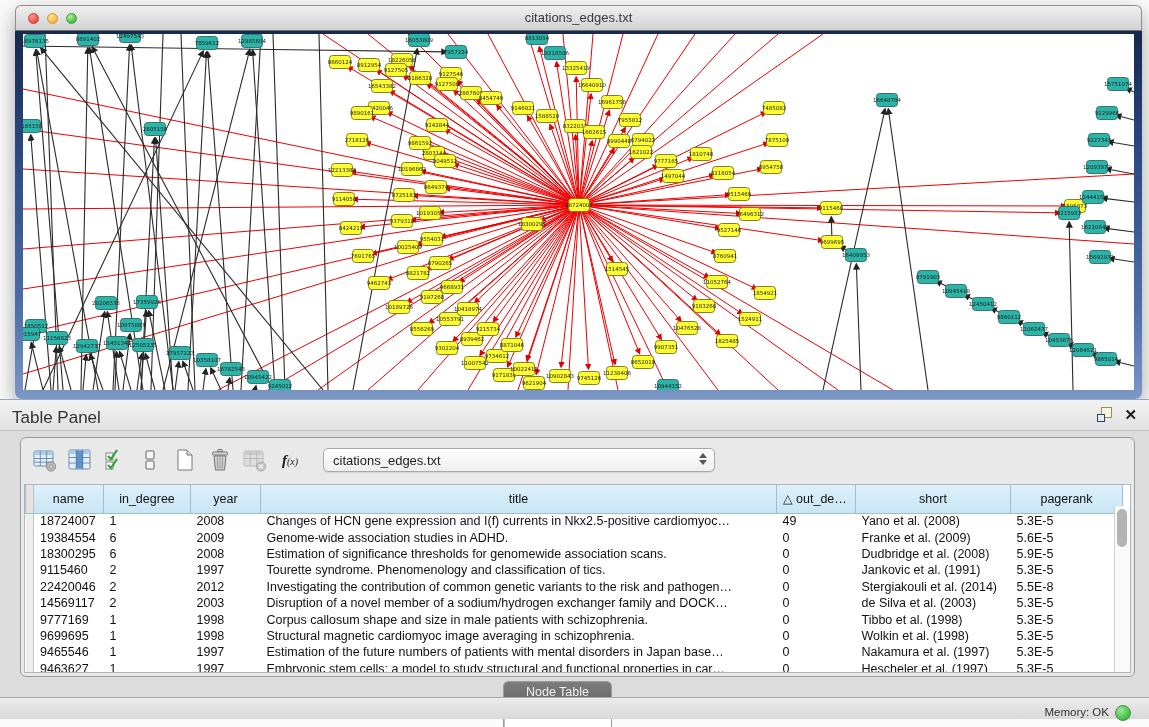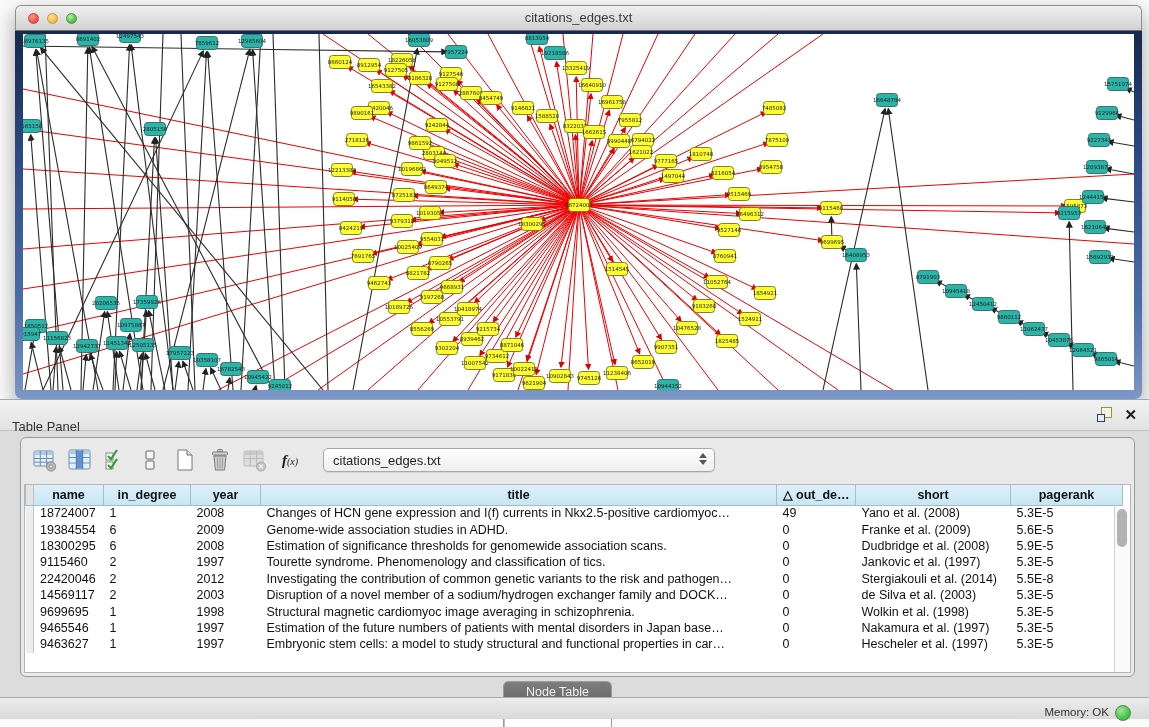--- a/index.html
+++ b/index.html
@@ -24,21 +24,21 @@
   .canvas{position:relative;width:1111px;height:356px;background:#ffffff;overflow:hidden;}
   .canvas svg{display:block;}
   .er{stroke:#ee0000;stroke-width:1;}
   .ek{stroke:#2b2b2b;stroke-width:1.1;}
   .ny{fill:#fdfd32;stroke:#73731c;stroke-width:.9;}
   .nt{fill:#2db4a8;stroke:#2d6a64;stroke-width:.9;}
   .nl{font-family:"DejaVu Sans",sans-serif;font-size:5.5px;fill:#1c1c1c;text-anchor:middle;}
   
   .panel-titlebar{position:absolute;left:0;top:399px;width:1149px;height:32px;box-sizing:border-box;
       background:linear-gradient(#f2f2f2,#e2e2e2);border-top:1px solid #97a7c0;border-bottom:1px solid #c2c2c2;}
-  .panel-title{position:absolute;left:12px;top:19px;font-size:13px;color:#333;}
+  .panel-title{position:absolute;left:12px;top:8px;font-size:17px;color:#333;}
   .pt-icons{position:absolute;right:12px;top:7px;display:flex;gap:12px;align-items:center;}
   .float-ic{width:15px;height:15px;position:relative;display:inline-block;}
   .float-ic .b1{position:absolute;right:0;top:0;width:9px;height:9px;border:1px solid #9a8f4f;background:#f7f4e4;}
   .float-ic .b2{position:absolute;left:0;bottom:0;width:6px;height:6px;border:1px solid #33415e;background:#e8ecf4;}
   .close-x{font-size:15px;font-weight:bold;color:#1c1c1c;line-height:15px;}
   .panel-body{position:absolute;left:0;top:431px;width:1149px;height:266px;background:#dcdcdc;}
   .panel-box{position:absolute;left:20px;top:6px;width:1115px;height:240px;box-sizing:border-box;
        background:#e9e9e9;border:1px solid #9b9b9b;border-radius:6px;}
   
   .toolbar{height:44px;display:flex;align-items:center;padding-left:10px;gap:7px;}
@@ -51,22 +51,22 @@
   .combo .val{font-size:13px;color:#222;padding-left:9px;}
   .stepper{position:absolute;right:7px;top:4px;display:flex;flex-direction:column;gap:2px;}
   .stepper i{display:block;width:0;height:0;border-left:4px solid transparent;border-right:4px solid transparent;}
   .stepper .up{border-bottom:5px solid #555;}
   .stepper .dn{border-top:5px solid #555;}
   
   .tablewrap{position:absolute;left:3px;top:46px;right:3px;bottom:3px;background:#ffffff;
      border:1px solid #b5b5b5;overflow:hidden;}
   table.grid{border-collapse:collapse;table-layout:fixed;width:1097px;}
   table.grid th,table.grid td{overflow:hidden;white-space:nowrap;font-size:12.5px;padding:0 6px;box-sizing:border-box;}
-  table.grid th{height:20px;background:linear-gradient(#ddf0fb,#c8e5f4);border:1px solid #a3becb;border-top:none;
-      font-weight:bold;color:#111;text-align:center;}
+  table.grid th{height:28px;background:linear-gradient(#ddf0fb,#c8e5f4);border:1px solid #a3becb;border-top:none;
+      font-weight:normal;color:#111;text-align:center;}
   table.grid th.gut,table.grid td.gut{padding:0;background:#e3e3e3;border-right:1px solid #c2c2c2;}
   table.grid td.gut{background:#ededed;}
   table.grid th.left{text-align:left;}
   table.grid td{height:16.4px;color:#111;text-align:left;border:none;}
   .vscroll{position:absolute;right:0;top:21px;bottom:0;width:15px;background:#fafafa;border-left:1px solid #d0d0d0;}
   .vthumb{position:absolute;left:2px;top:3px;width:10px;height:38px;border-radius:6px;background:#b3b3b3;}
   
   .tabbar{position:absolute;left:0;top:250px;width:1115px;display:flex;justify-content:center;}
   .seg{display:inline-flex;border:1px solid #9c9c9c;border-radius:5px;overflow:hidden;background:#ffffff;
        box-shadow:0 1px 1px rgba(0,0,0,.12);flex-direction:column;}
@@ -963,41 +963,51 @@
                 <td>Dudbridge et al. (2008)</td>
                 <td>5.9E-5</td>
               </tr>
               <tr>
                 <td class="gut"></td>
                 <td>9115460</td>
                 <td>2</td>
                 <td>1997</td>
                 <td>Tourette syndrome. Phenomenology and classification of tics.</td>
                 <td>0</td>
-                <td>Jankovic et al. (1997)</td>
+                <td>Jankovic et al. (1991)</td>
                 <td>5.3E-5</td>
               </tr>
               <tr>
                 <td class="gut"></td>
                 <td>22420046</td>
                 <td>2</td>
                 <td>2012</td>
                 <td>Investigating the contribution of common genetic variants to the risk and pathogen…</td>
                 <td>0</td>
                 <td>Stergiakouli et al. (2014)</td>
                 <td>5.5E-8</td>
               </tr>
               <tr>
                 <td class="gut"></td>
                 <td>14569117</td>
                 <td>2</td>
                 <td>2003</td>
                 <td>Disruption of a novel member of a sodium/hydrogen exchanger family and DOCK…</td>
                 <td>0</td>
                 <td>de Silva et al. (2003)</td>
+                <td>5.3E-5</td>
+              </tr>
+              <tr>
+                <td class="gut"></td>
+                <td>9777169</td>
+                <td>1</td>
+                <td>1998</td>
+                <td>Corpus callosum shape and size in male patients with schizophrenia.</td>
+                <td>0</td>
+                <td>Tibbo et al. (1998)</td>
                 <td>5.3E-5</td>
               </tr>
               <tr>
                 <td class="gut"></td>
                 <td>9699695</td>
                 <td>1</td>
                 <td>1998</td>
                 <td>Structural magnetic cardiomyoc image averaging in schizophrenia.</td>
                 <td>0</td>
                 <td>Wolkin et al. (1998)</td>

